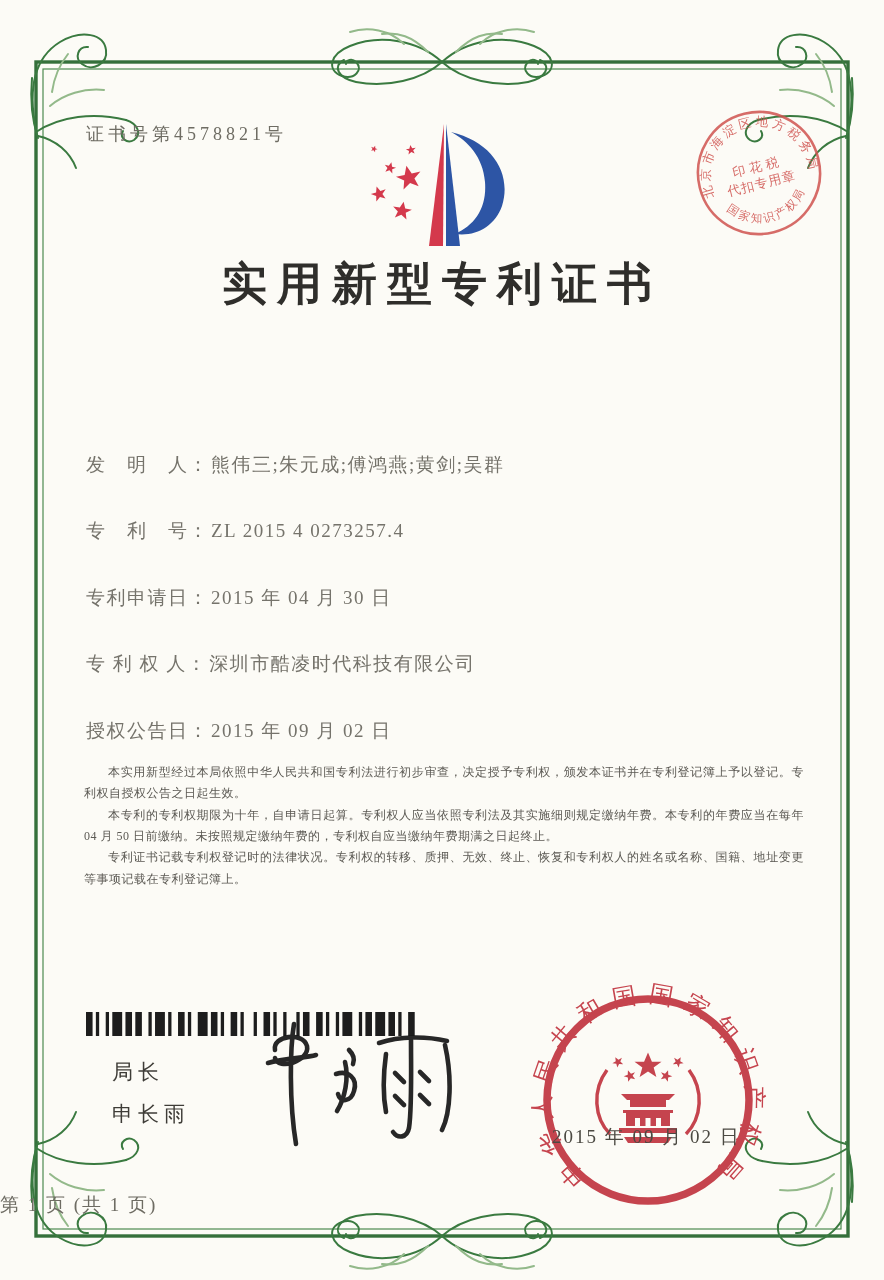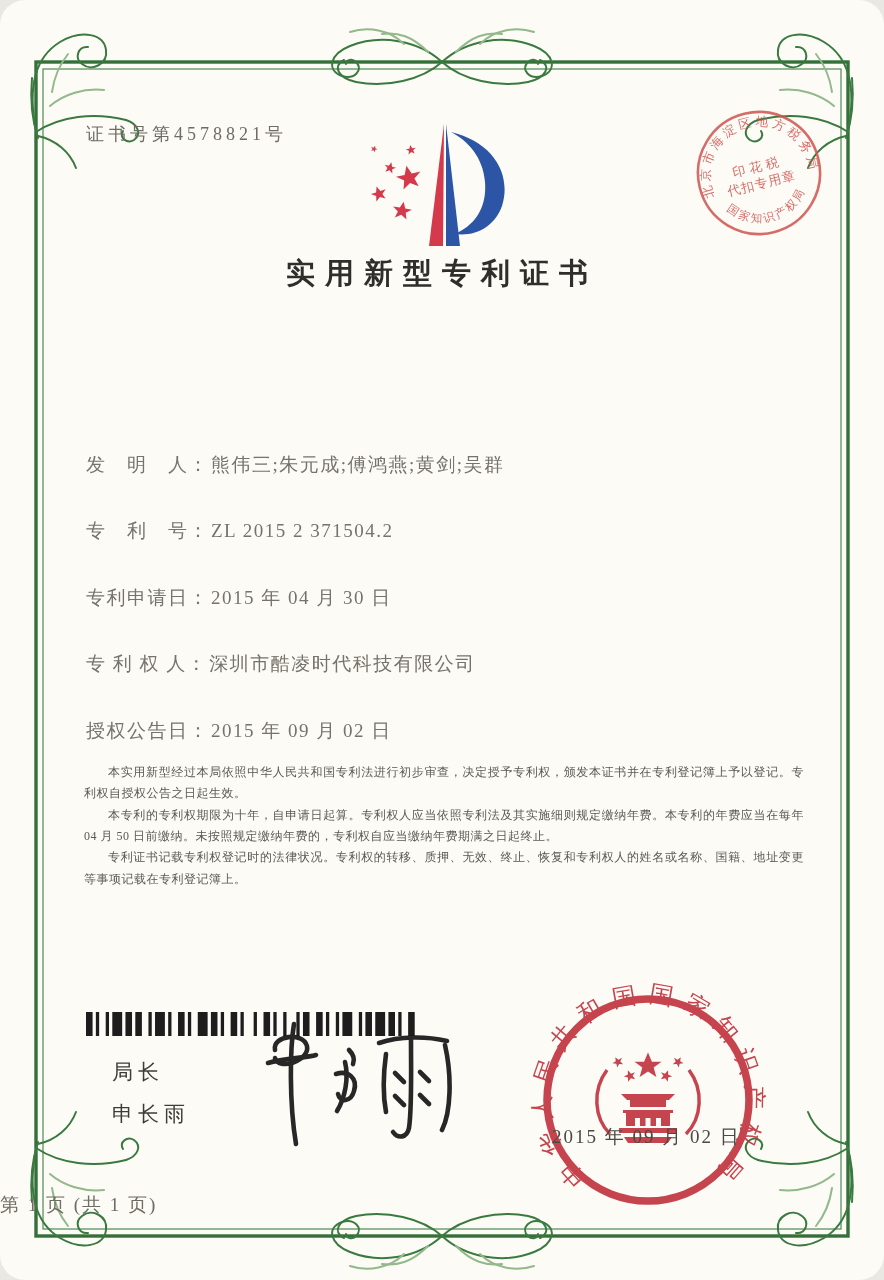--- a/index.html
+++ b/index.html
@@ -1,30 +1,29 @@
 <!DOCTYPE html>
 <html lang="zh"><head>
 <meta charset="utf-8">
 <style>
   html,body{margin:0;padding:0;background:#e9e8e2;}
   .page{
     position:relative;width:884px;height:1280px;margin:0 auto;
     background:#fcfbf6;overflow:hidden;
     font-family:"Liberation Serif","DejaVu Serif",serif;
-    border-radius:25px;
   }
   .frame-svg,.art{position:absolute;left:0;top:0;}
   .cert-no{
     position:absolute;left:86px;top:122px;font-size:18px;color:#6e6c63;
     letter-spacing:4px;
   }
   .logo{position:absolute;left:352px;top:116px;width:212px;height:148px;}
   .title{
     position:absolute;left:0;top:254px;width:100%;text-align:center;
-    font-size:29px;font-weight:700;color:#2f2e2b;letter-spacing:10px;
+    font-size:45px;font-weight:700;color:#2f2e2b;letter-spacing:10px;
   }
   .field{
     position:absolute;left:86px;font-size:19px;color:#75736b;letter-spacing:1.5px;
     white-space:nowrap;
   }
   .field .lbl{margin-right:2px;}
   .paras{
     position:absolute;left:84px;top:762px;width:720px;
     font-size:12px;line-height:1.78;color:#5b5953;text-align:justify;
   }
@@ -118,21 +117,21 @@
       <text x="0" y="15" text-anchor="middle" font-size="13" letter-spacing="1">代扣专用章</text>
     </g>
   </svg>
 
   <div class="title">实用新型专利证书</div>
 
   <div class="field" style="top:452px">
     <span class="lbl">发　明　人：</span><span>熊伟三;朱元成;傅鸿燕;黄剑;吴群</span>
   </div>
   <div class="field" style="top:518px">
-    <span class="lbl">专　利　号：</span><span>ZL 2015 2 371504.2</span>
+    <span class="lbl">专　利　号：</span><span>ZL 2015 4 0273257.4</span>
   </div>
   <div class="field" style="top:585px">
     <span class="lbl">专利申请日：</span><span>2015 年 04 月 30 日</span>
   </div>
   <div class="field" style="top:651px">
     <span class="lbl">专 利 权 人：</span><span>深圳市酷凌时代科技有限公司</span>
   </div>
   <div class="field" style="top:718px">
     <span class="lbl">授权公告日：</span><span>2015 年 09 月 02 日</span>
   </div>

